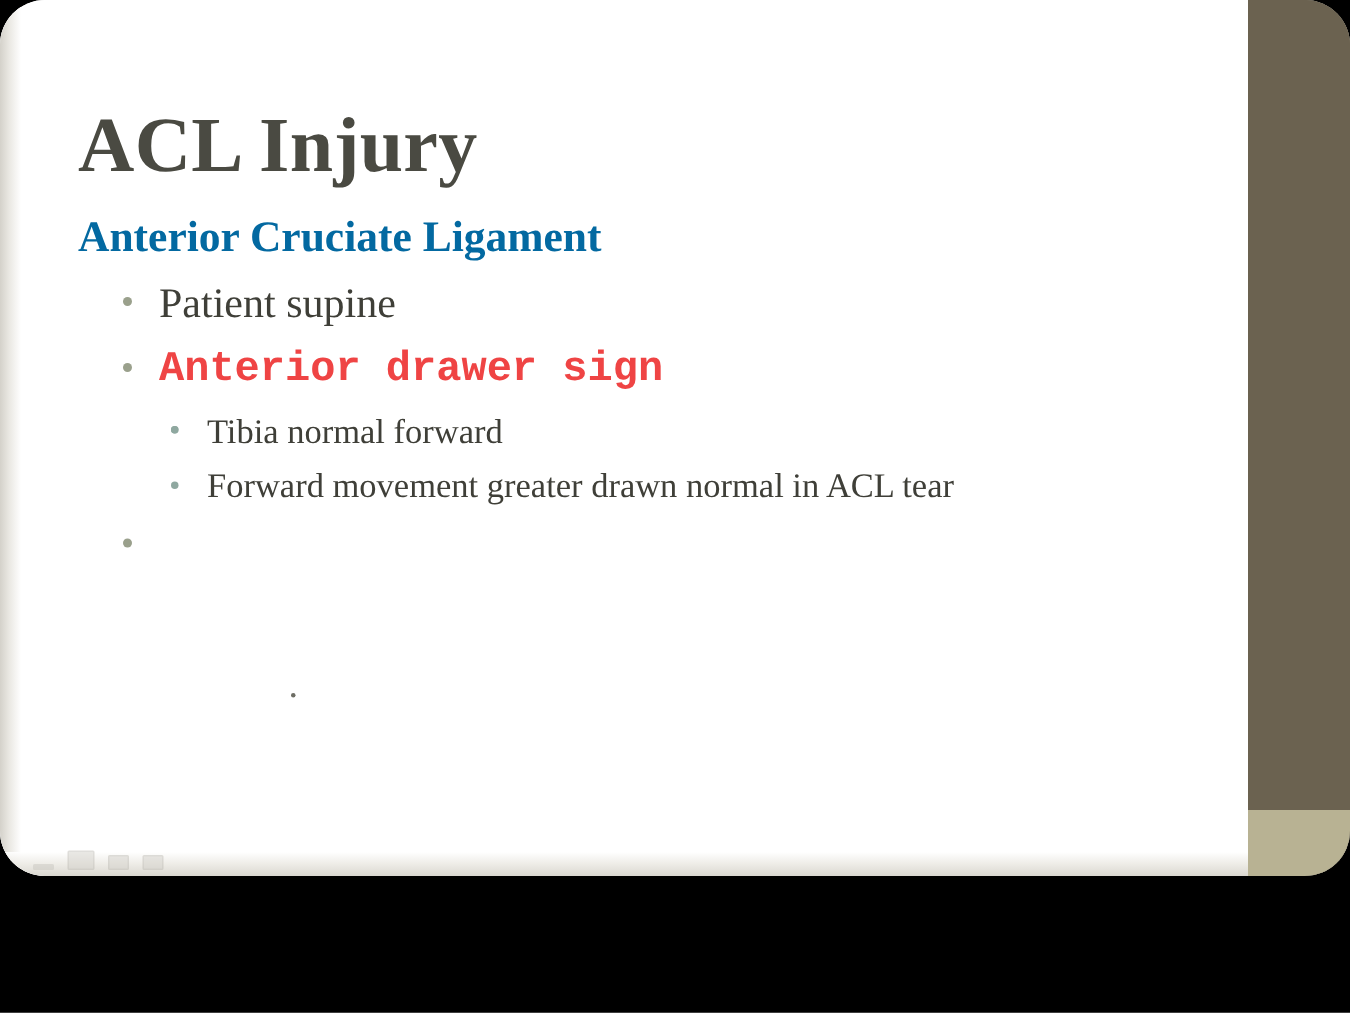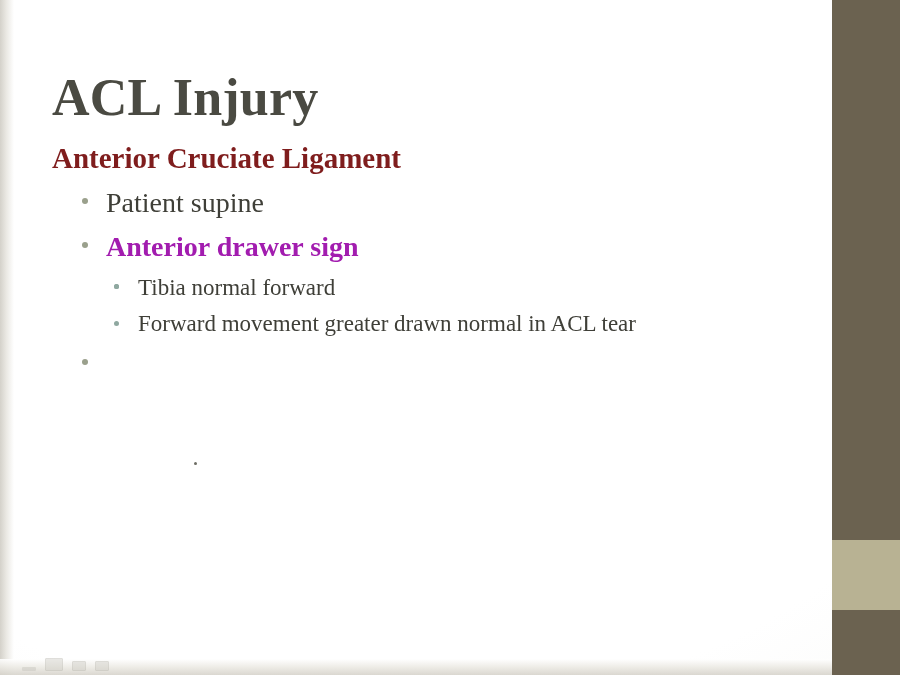--- a/index.html
+++ b/index.html
@@ -9,23 +9,24 @@
   }
   body {
     width: 900px;
     height: 675px;
     overflow: hidden;
     font-family: "Liberation Serif", serif;
   }
   .slide {
     position: relative;
     width: 900px;
-    height: 675px;
+    height: 584px;
     background: #ffffff;
     overflow: hidden;
+    border-radius: 30px;
   }
   
   .vignette {
     position: absolute;
     left: 0;
     top: 0;
     width: 832px;
     height: 675px;
     background:
       radial-gradient(130% 110% at 45% 42%, #ffffff 0%, #ffffff 58%, #fbfbfa 74%, #f0efec 88%, #e3e1dc 100%);
@@ -97,21 +98,21 @@
     font-size: 52px;
     color: #4a4a42;
     letter-spacing: 0.2px;
     line-height: 1.05;
   }
   .subtitle {
     position: absolute;
     left: 52px;
     top: 104px;
     font-size: 29px;
-    color: #7f1d1d;
+    color: #0369a1;
     line-height: 1.1;
     margin-top: 39px;
   }
 
   .content {
     position: absolute;
     left: 72px;
     top: 160px;
     width: 740px;
     margin-top: 24px;
@@ -127,23 +128,23 @@
   .l1 > .bullet {
     position: absolute;
     left: 10px;
     top: 0.50em;
     width: 6px;
     height: 6px;
     border-radius: 50%;
     background: #9aa08c;
   }
   .l1.bold-blue {
-    font-family: Liberation Serif, serif;
+    font-family: Liberation Mono, monospace;
     font-weight: bold;
-    color: #a21caf;
+    color: #ef4444;
   }
   .l2 {
     position: relative;
     padding-left: 66px;
     font-size: 23px;
     color: #3f3f38;
     margin-bottom: 4px;
     line-height: 1.42;
   }
   .l2 > .bullet {

